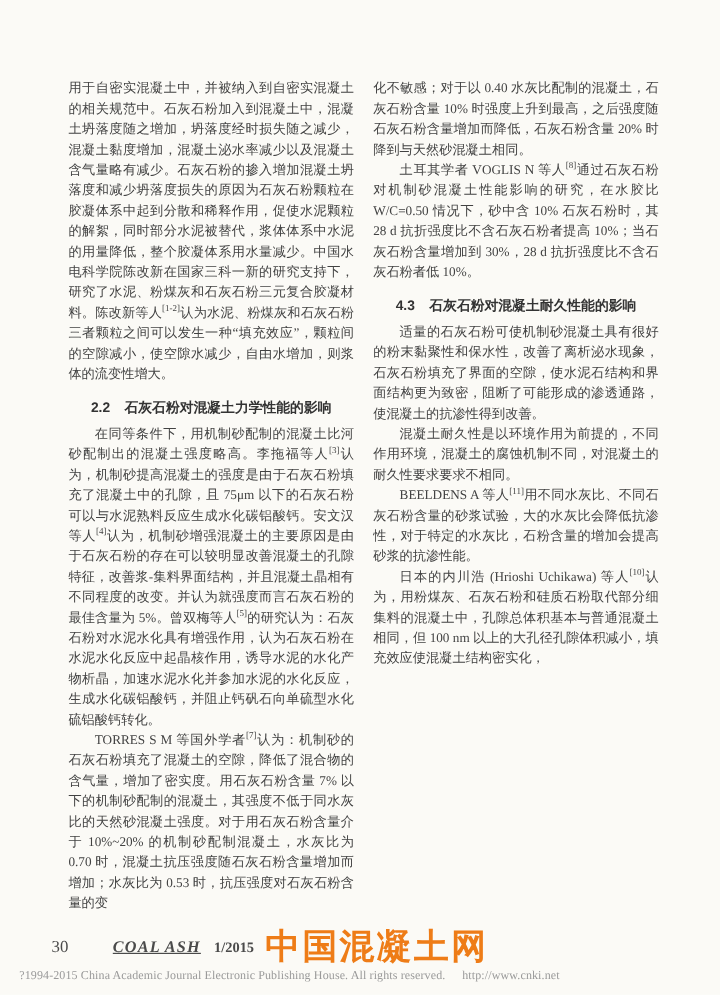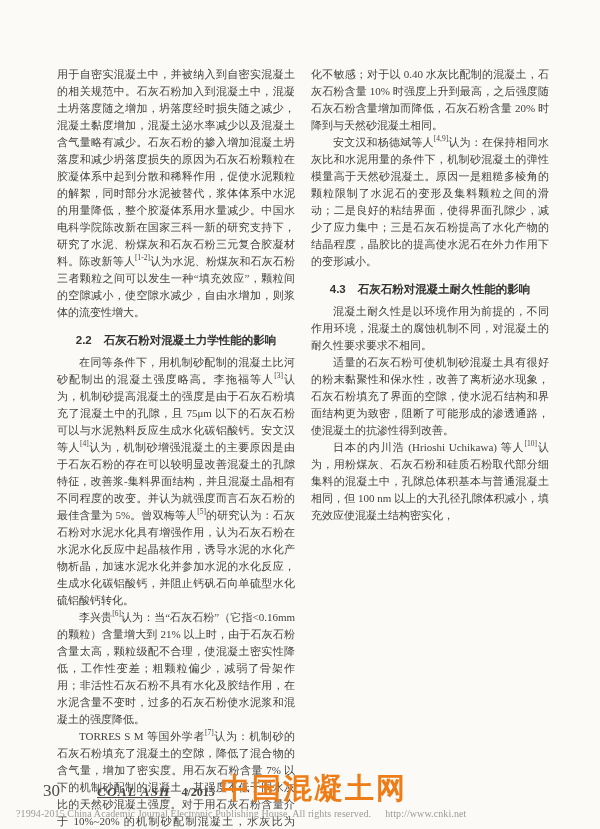--- a/index.html
+++ b/index.html
@@ -23,21 +23,21 @@
     font-family:"Liberation Sans","DejaVu Sans",sans-serif;
     font-size:11.5px; font-weight:700; color:#333;
     margin:11px 0 5px 0; line-height:17px; text-align:center;
   }
   .sec-num { margin-right:12px; }
   sup.cite { font-size:7.5px; line-height:0; vertical-align:super; }
   .footer-line {
     position:absolute; left:43px; top:781px;
     display:flex; align-items:baseline; color:#4a4a4a; white-space:nowrap;
   }
-  .page-number { font-size:17px; }
+  .page-number { font-size:14px; }
   .journal-title { margin-left:37px; font-size:13.5px; font-weight:700; font-style:italic; letter-spacing:1px;text-decoration:underline; }
   .issue { margin-left:11px; font-size:12px; font-weight:700; }
   .copyright {
     position:absolute; left:16px; top:808px; width:575px;
     font-size:10px; color:#9a9a9a; white-space:nowrap; letter-spacing:0.1px;
   }
   .copyright .url { margin-left:14px; }
   .watermark {
     position:absolute; left:221px; top:769px;
     font-family:"Liberation Sans","DejaVu Sans",sans-serif;
@@ -48,38 +48,38 @@
 </head>
 <body>
 
 <div class="page">
 
   <div class="columns">
     <div class="col" id="left-column">
         <p class="body-p">用于自密实混凝土中，并被纳入到自密实混凝土的相关规范中。石灰石粉加入到混凝土中，混凝土坍落度随之增加，坍落度经时损失随之减少，混凝土黏度增加，混凝土泌水率减少以及混凝土含气量略有减少。石灰石粉的掺入增加混凝土坍落度和减少坍落度损失的原因为石灰石粉颗粒在胶凝体系中起到分散和稀释作用，促使水泥颗粒的解絮，同时部分水泥被替代，浆体体系中水泥的用量降低，整个胶凝体系用水量减少。中国水电科学院陈改新在国家三科一新的研究支持下，研究了水泥、粉煤灰和石灰石粉三元复合胶凝材料。陈改新等人<sup class="cite">[1-2]</sup>认为水泥、粉煤灰和石灰石粉三者颗粒之间可以发生一种“填充效应”，颗粒间的空隙减小，使空隙水减少，自由水增加，则浆体的流变性增大。</p>
         <h3 class="sec-heading"><span class="sec-num">2.2</span><span>石灰石粉对混凝土力学性能的影响</span></h3>
         <p class="body-p indent">在同等条件下，用机制砂配制的混凝土比河砂配制出的混凝土强度略高。李拖福等人<sup class="cite">[3]</sup>认为，机制砂提高混凝土的强度是由于石灰石粉填充了混凝土中的孔隙，且 75μm 以下的石灰石粉可以与水泥熟料反应生成水化碳铝酸钙。安文汉等人<sup class="cite">[4]</sup>认为，机制砂增强混凝土的主要原因是由于石灰石粉的存在可以较明显改善混凝土的孔隙特征，改善浆-集料界面结构，并且混凝土晶相有不同程度的改变。并认为就强度而言石灰石粉的最佳含量为 5%。曾双梅等人<sup class="cite">[5]</sup>的研究认为：石灰石粉对水泥水化具有增强作用，认为石灰石粉在水泥水化反应中起晶核作用，诱导水泥的水化产物析晶，加速水泥水化并参加水泥的水化反应，生成水化碳铝酸钙，并阻止钙矾石向单硫型水化硫铝酸钙转化。</p>
-        <p class="body-p indent">李兴贵<sup class="cite">[6]</sup>认为：当“石灰石粉”（它指&lt;0.16mm 的颗粒）含量增大到 21% 以上时，由于石灰石粉含量太高，颗粒级配不合理，使混凝土密实性降低，工作性变差；粗颗粒偏少，减弱了骨架作用；非活性石灰石粉不具有水化及胶结作用，在水泥含量不变时，过多的石灰石粉使水泥浆和混凝土的强度降低。</p>
         <p class="body-p indent">TORRES S M 等国外学者<sup class="cite">[7]</sup>认为：机制砂的石灰石粉填充了混凝土的空隙，降低了混合物的含气量，增加了密实度。用石灰石粉含量 7% 以下的机制砂配制的混凝土，其强度不低于同水灰比的天然砂混凝土强度。对于用石灰石粉含量介于 10%~20% 的机制砂配制混凝土，水灰比为 0.70 时，混凝土抗压强度随石灰石粉含量增加而增加；水灰比为 0.53 时，抗压强度对石灰石粉含量的变</p>
       </div>
     <div class="col" id="right-column">
         <p class="body-p">化不敏感；对于以 0.40 水灰比配制的混凝土，石灰石粉含量 10% 时强度上升到最高，之后强度随石灰石粉含量增加而降低，石灰石粉含量 20% 时降到与天然砂混凝土相同。</p>
-        <p class="body-p indent">安文汉和杨德斌等人<sup class="cite">[4,9]</sup>认为：在保持相同水灰比和水泥用量的条件下，机制砂混凝土的弹性模量高于天然砂混凝土。原因一是粗糙多棱角的颗粒限制了水泥石的变形及集料颗粒之间的滑动；二是良好的粘结界面，使得界面孔隙少，减少了应力集中；三是石灰石粉提高了水化产物的结晶程度，晶胶比的提高使水泥石在外力作用下的变形减小。</p>
+        <p class="body-p indent">土耳其学者 VOGLIS N 等人<sup class="cite">[8]</sup>通过石灰石粉对机制砂混凝土性能影响的研究，在水胶比 W/C=0.50 情况下，砂中含 10% 石灰石粉时，其 28 d 抗折强度比不含石灰石粉者提高 10%；当石灰石粉含量增加到 30%，28 d 抗折强度比不含石灰石粉者低 10%。</p>
         <h3 class="sec-heading"><span class="sec-num">4.3</span><span>石灰石粉对混凝土耐久性能的影响</span></h3>
+        <p class="body-p indent">适量的石灰石粉可使机制砂混凝土具有很好的粉末黏聚性和保水性，改善了离析泌水现象，石灰石粉填充了界面的空隙，使水泥石结构和界面结构更为致密，阻断了可能形成的渗透通路，使混凝土的抗渗性得到改善。</p>
         <p class="body-p indent">混凝土耐久性是以环境作用为前提的，不同作用环境，混凝土的腐蚀机制不同，对混凝土的耐久性要求要求不相同。</p>
-        <p class="body-p indent">适量的石灰石粉可使机制砂混凝土具有很好的粉末黏聚性和保水性，改善了离析泌水现象，石灰石粉填充了界面的空隙，使水泥石结构和界面结构更为致密，阻断了可能形成的渗透通路，使混凝土的抗渗性得到改善。</p>
+        <p class="body-p indent">BEELDENS A 等人<sup class="cite">[11]</sup>用不同水灰比、不同石灰石粉含量的砂浆试验，大的水灰比会降低抗渗性，对于特定的水灰比，石粉含量的增加会提高砂浆的抗渗性能。</p>
         <p class="body-p indent">日本的内川浩 (Hrioshi Uchikawa) 等人<sup class="cite">[10]</sup>认为，用粉煤灰、石灰石粉和硅质石粉取代部分细集料的混凝土中，孔隙总体积基本与普通混凝土相同，但 100 nm 以上的大孔径孔隙体积减小，填充效应使混凝土结构密实化，</p>
       </div>
   </div>
 
   <div class="watermark">中国混凝土网</div>
 
   <div class="footer-line">
     <span class="page-number">30</span>
     <span class="journal-title">COAL ASH</span>
-    <span class="issue">4/2015</span>
+    <span class="issue">1/2015</span>
   </div>
 
   <div class="copyright">
     <span>?1994-2015 China Academic Journal Electronic Publishing House. All rights reserved.</span><span class="url">http://www.cnki.net</span>
   </div>
 
 </div>
 
 </body></html>

